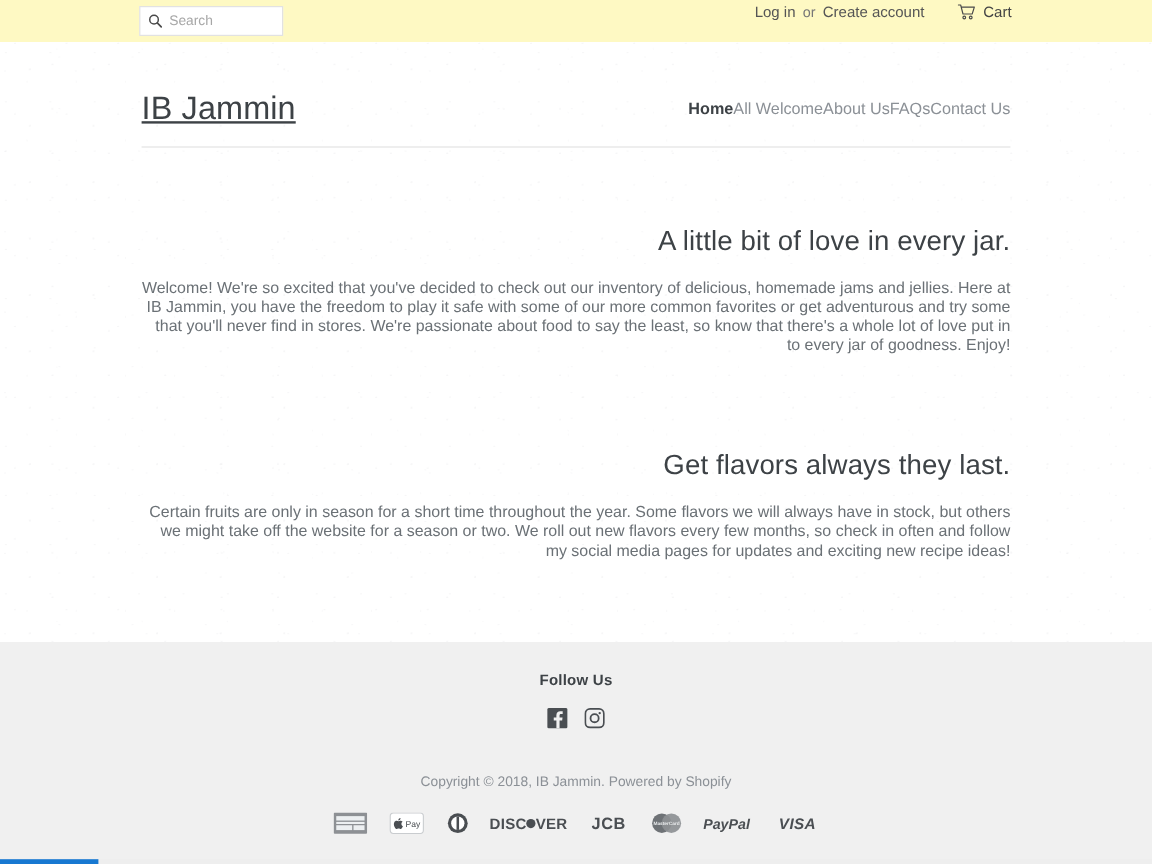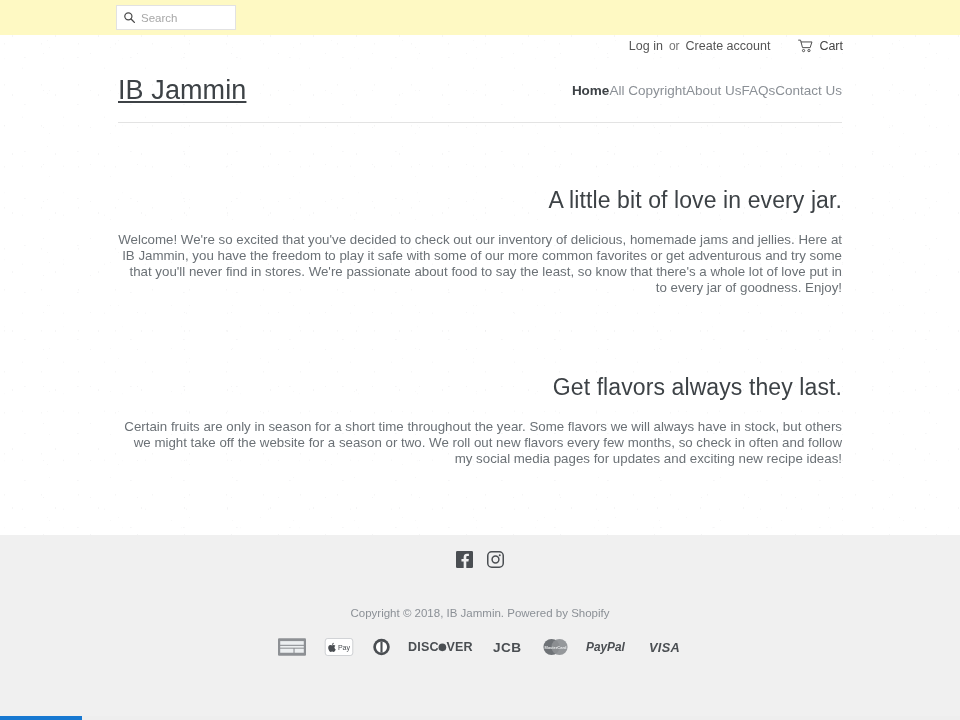--- a/index.html
+++ b/index.html
@@ -50,22 +50,22 @@
   .search-icon svg { display: block; }
   .search-input {
     border: 0; outline: 0; background: transparent;
     font-family: "Liberation Sans", sans-serif;
     font-size: 11.5px; color: #9a9a9a;
     width: 100%; padding: 0;
   }
   .search-input::placeholder { color: #a7a7a7; }
 
   .account {
-    position: absolute; right: 117px; top: 12px;
-    height: 41px; display: flex; align-items: flex-end;
+    position: absolute; right: 117px; top: 3px;
+    height: 41px; display: flex; align-items: flex-start;
     font-size: 12.5px; color: #555;
   }
   .account a { color: #555; text-decoration: none; }
   .account .or { margin: 0 6px; color: #777; font-size: 12px; }
   .cart-link {
     display: flex; align-items: center; gap: 6px;
     margin-left: 28px; color: #444 !important;
   }
   .cart-icon { width: 15px; height: 14px; }
   .cart-icon svg { display: block; }
@@ -191,39 +191,40 @@
         </span>
         <span>Cart</span>
       </a>
     </div>
   </div>
 
   <div class="header">
     <a href="#" class="logo">IB Jammin</a>
     <nav class="nav">
       <a href="#" class="nav-item active">Home</a>
-      <a href="#" class="nav-item">All Copyright</a>
+      <a href="#" class="nav-item">All Welcome</a>
       <a href="#" class="nav-item">About Us</a>
       <a href="#" class="nav-item">FAQs</a>
       <a href="#" class="nav-item">Contact Us</a>
     </nav>
   </div>
   <div class="header-rule"></div>
 
   <div class="main">
     <h1 class="section-title">A little bit of love in every jar.</h1>
     <p class="body-text">Welcome! We're so excited that you've decided to check out our inventory of delicious, homemade jams and jellies. Here at IB Jammin, you have the freedom to play it safe with some of our more common favorites or get adventurous and try some that you'll never find in stores. We're passionate about food to say the least, so know that there's a whole lot of love put in to every jar of goodness. Enjoy!</p>
 
     <div class="spacer-lg"></div>
 
     <h2 class="section-title second">Get flavors always they last.</h2>
     <p class="body-text">Certain fruits are only in season for a short time throughout the year. Some flavors we will always have in stock, but others we might take off the website for a season or two. We roll out new flavors every few months, so check in often and follow my social media pages for updates and exciting new recipe ideas!</p>
   </div>
 
   <div class="footer">
+    <div class="follow-title">Follow Us</div>
 
     <div class="social">
       <a href="#" class="social-link">
         <svg viewBox="0 0 18 18" width="17" height="17">
           <rect x="0" y="0" width="18" height="18" rx="1.4" fill="#4a4e52"></rect>
           <path d="M10.9 18V11.1h2.3l.35-2.7h-2.65V6.67c0-.78.22-1.31 1.34-1.31h1.43V2.95c-.25-.03-1.1-.11-2.09-.11-2.07 0-3.48 1.26-3.48 3.58V8.4H5.78v2.7h2.34V18z" fill="#f0f0f0"></path>
         </svg>
       </a>
       <a href="#" class="social-link">
         <svg viewBox="0 0 18 18" width="17" height="17">

